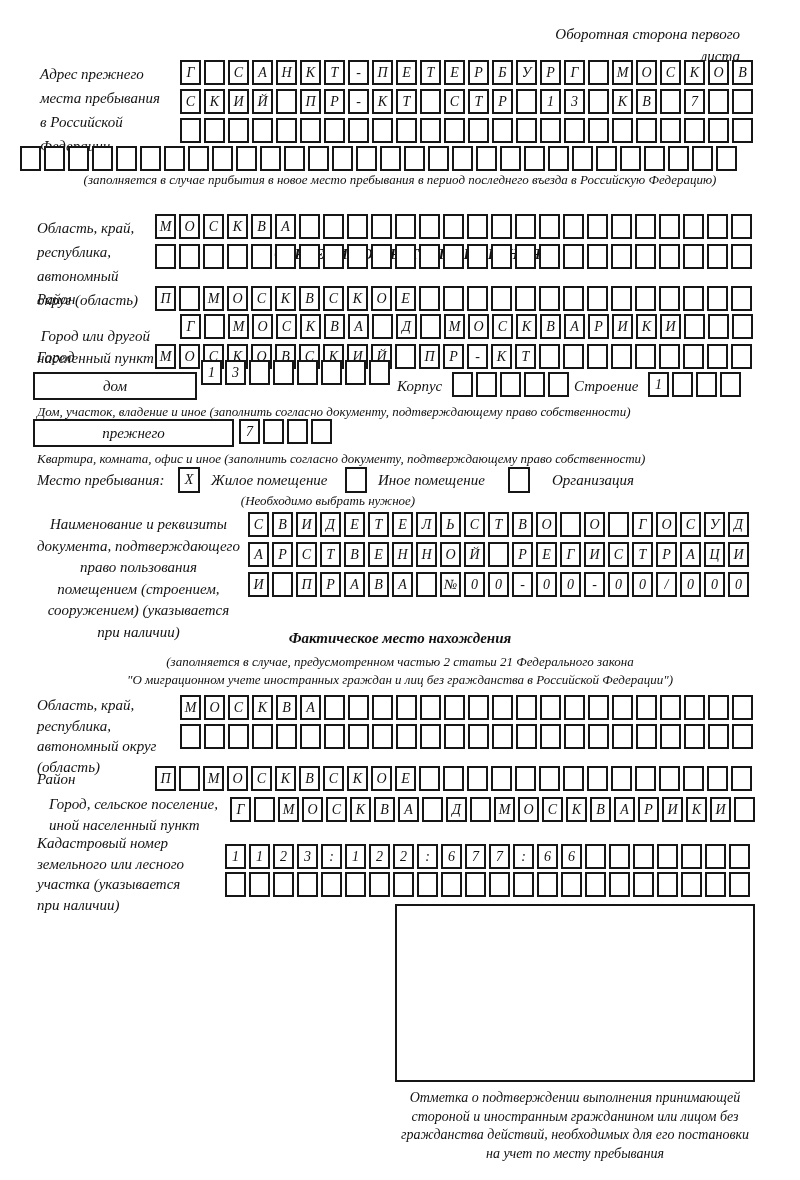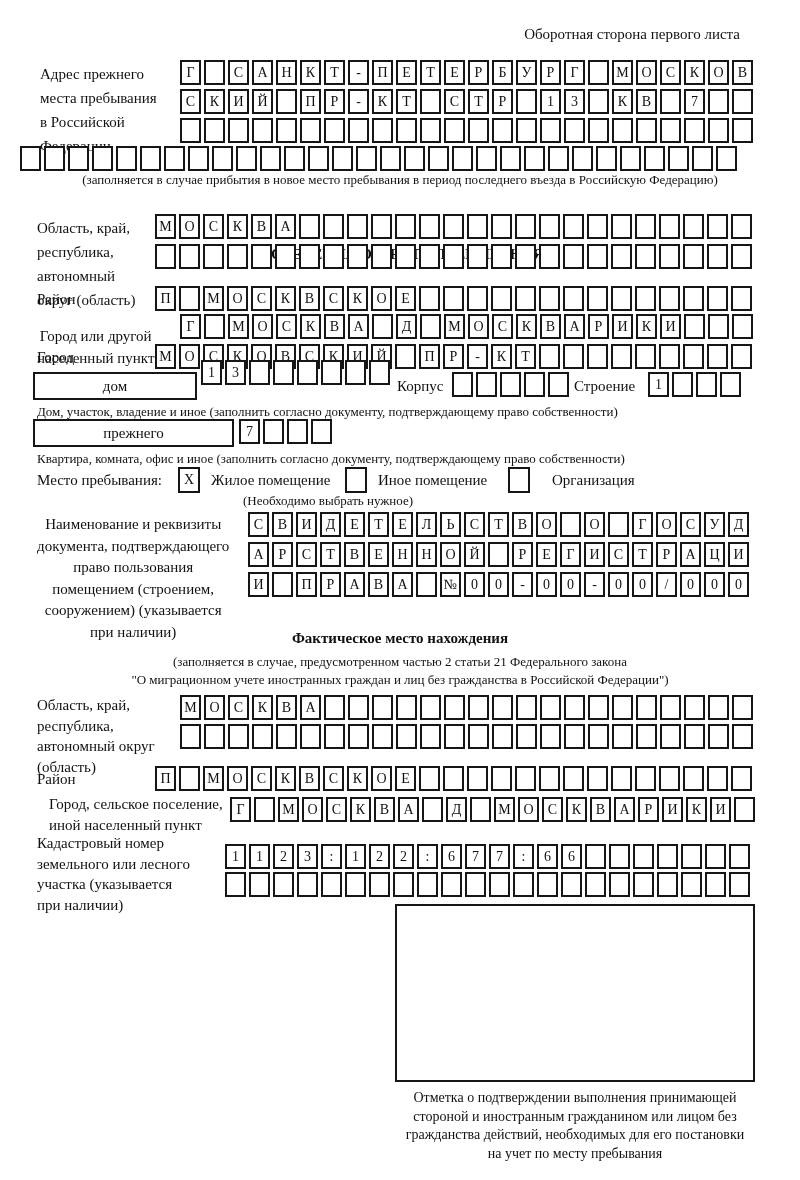--- a/index.html
+++ b/index.html
@@ -1,18 +1,18 @@
 <!DOCTYPE html>
 <html><head>
 <meta charset="utf-8">
 <style>
   html,body{margin:0;padding:0;background:#fff;}
   .page{
     position:relative;width:800px;height:1180px;background:#fff;
-    font-family:"Liberation Serif","DejaVu Serif",serif;color:#111;overflow:hidden;
+    font-family:"Liberation Serif","DejaVu Serif",serif;color:#111;overflow:hidden;font-style:italic;
   }
   .lbl{position:absolute;font-size:15px;line-height:21.5px;white-space:pre-line;}
   .lbl.lh24{line-height:24px;}
   .note{position:absolute;font-size:13px;line-height:16px;white-space:pre-line;}
   .center{left:0;width:800px;text-align:center;}
   .bold{font-weight:bold;}
   .grid{position:absolute;white-space:nowrap;}
   .cell{
     display:inline-block;box-sizing:border-box;width:21px;height:25px;margin-right:3px;
     border:2px solid #161616;text-align:center;font-size:14px;line-height:21px;

